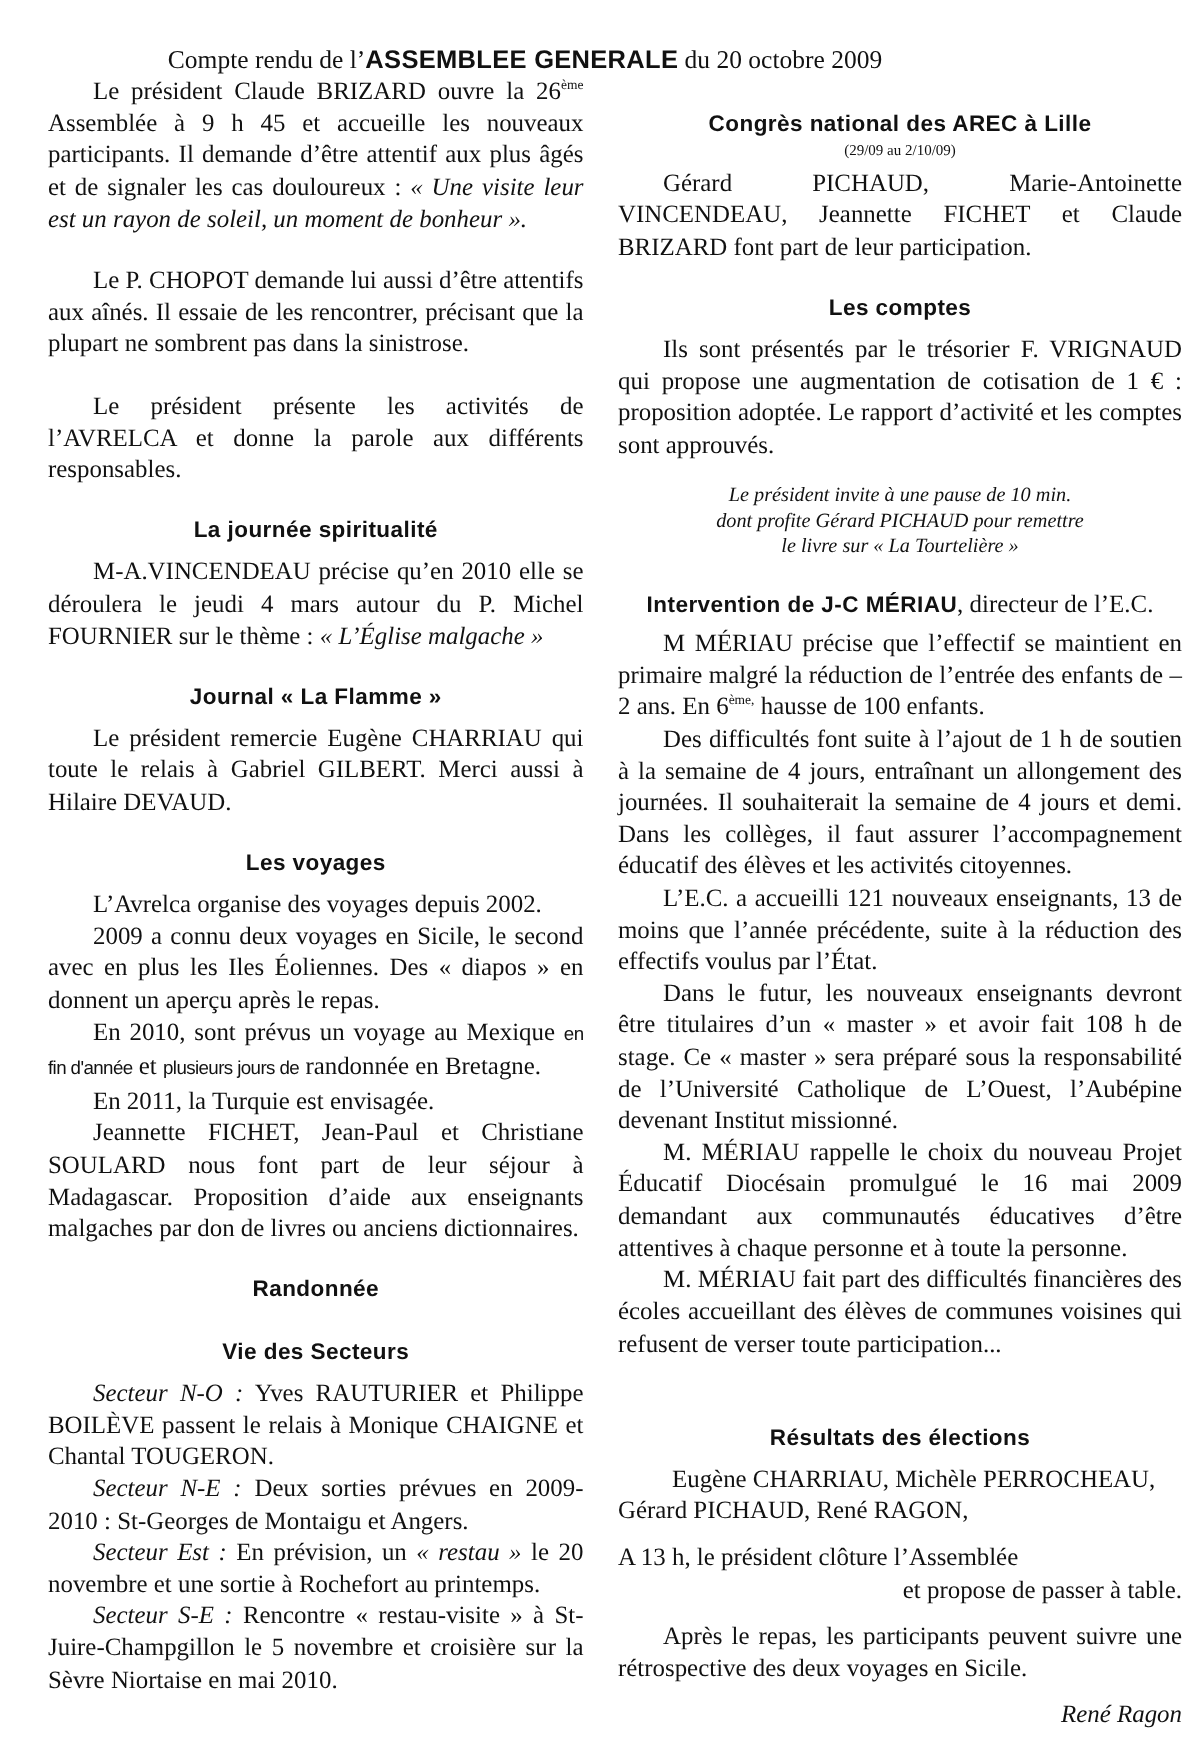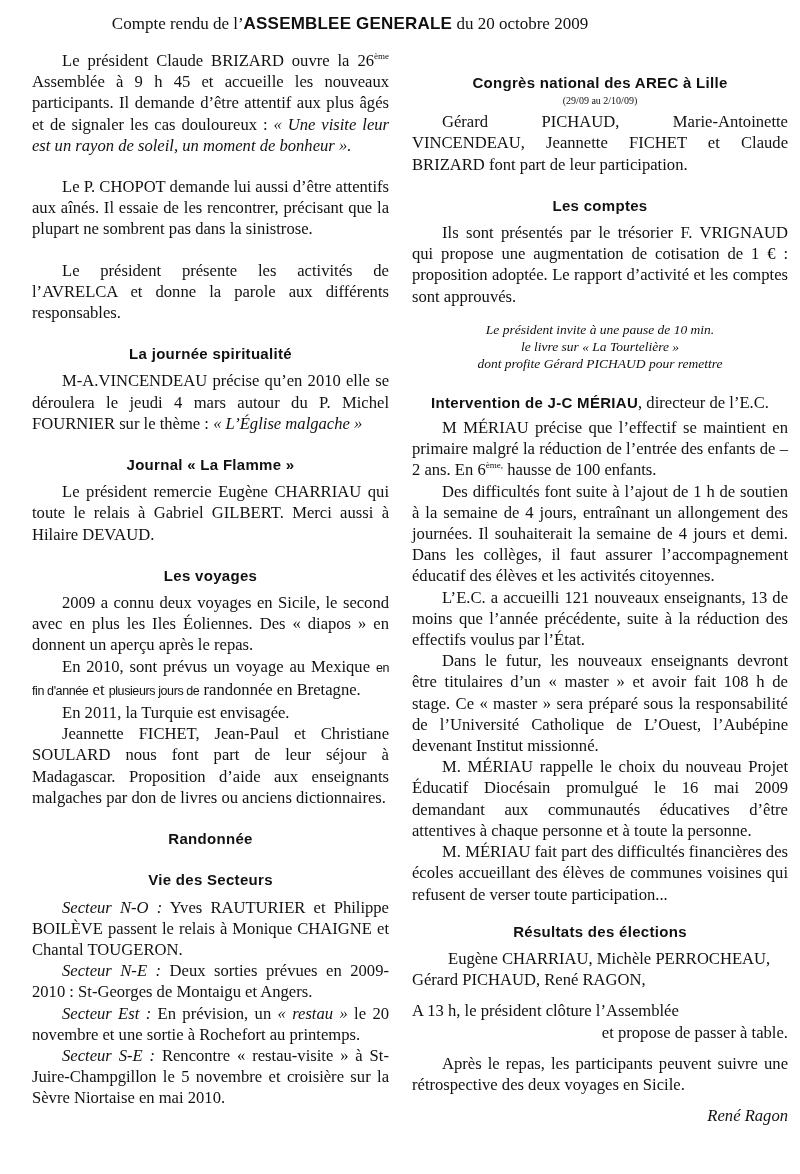--- a/index.html
+++ b/index.html
@@ -1,17 +1,17 @@
 <!DOCTYPE html>
 <html><head>
 <meta charset="utf-8">
 <style>
   html, body { margin:0; padding:0; background:#ffffff; }
   body { width:800px; height:1174px; position:relative; overflow:hidden; color:#111; font-family:"Liberation Serif", serif; }
-  .title { position:absolute; top:14px; left:0; width:700px; text-align:center; font-size:17px; }
+  .title { position:absolute; top:30px; left:0; width:700px; text-align:center; font-size:17px; }
   .title .big { font-family:"Liberation Sans", sans-serif; font-weight:bold; font-size:17px; letter-spacing:0.2px; }
   .col { position:absolute; top:50px; font-size:16.6px; line-height:21.2px; text-align:justify; }
   .left { left:32px; width:357px; }
   .right { left:412px; width:376px; }
   p { margin:0; text-indent:30px; }
   .gap { margin-top:20px; }
   h3 { font-family:"Liberation Sans", sans-serif; font-weight:900; font-size:15px; text-align:center; margin:20px 0 6px 0; letter-spacing:0.3px; }
   .sub { text-align:center; font-size:10px; line-height:12px; margin:-4px 0 4px 0; text-indent:0; }
   .small { font-family:"Liberation Sans", sans-serif; font-size:12.5px; letter-spacing:-0.4px; }
   .note { text-align:center; font-style:italic; font-size:13.5px; line-height:17px; text-indent:0; margin:14px 0 0 0; }
@@ -36,20 +36,21 @@
   <p class="gap">Le P. CHOPOT demande lui aussi d’être attentifs aux aînés. Il essaie de les rencontrer, précisant que la plupart ne sombrent pas dans la sinistrose.</p>
   <p class="gap">Le président présente les activités de l’AVRELCA et donne la parole aux différents responsables.</p>
 
   <h3>La journée spiritualité</h3>
   <p><span>M-A.VINCENDEAU précise qu’en 2010 elle se déroulera le jeudi 4 mars autour du P. Michel FOURNIER sur le thème : </span><i>« L’Église malgache »</i></p>
 
   <h3>Journal « La Flamme »</h3>
   <p>Le président remercie Eugène CHARRIAU qui toute le relais à Gabriel GILBERT. Merci aussi à Hilaire DEVAUD.</p>
 
   <h3>Les voyages</h3>
+  <p>L’Avrelca organise des voyages depuis 2002.</p>
   <p>2009 a connu deux voyages en Sicile, le second avec en plus les Iles Éoliennes. Des « diapos » en donnent un aperçu après le repas.</p>
   <p><span>En 2010, sont prévus un voyage au Mexique </span><span class="small">en fin d'année</span><span> et </span><span class="small">plusieurs jours de</span><span> randonnée en Bretagne.</span></p>
   <p>En 2011, la Turquie est envisagée.</p>
   <p>Jeannette FICHET, Jean-Paul et Christiane SOULARD nous font part de leur séjour à Madagascar. Proposition d’aide aux enseignants malgaches par don de livres ou anciens dictionnaires.</p>
 
   <h3>Randonnée</h3>
 
   <h3>Vie des Secteurs</h3>
   <p><i>Secteur N-O :</i><span> Yves RAUTURIER et Philippe BOILÈVE passent le relais à Monique CHAIGNE et Chantal TOUGERON.</span></p>
   <p><i>Secteur N-E :</i><span> Deux sorties prévues en 2009-2010 : St-Georges de Montaigu et Angers.</span></p>
@@ -59,33 +60,33 @@
 
 <div class="col right">
   <h3 style="margin-top:22px">Congrès national des AREC à Lille</h3>
   <p class="sub">(29/09 au 2/10/09)</p>
   <p>Gérard PICHAUD, Marie-Antoinette VINCENDEAU, Jeannette FICHET et Claude BRIZARD font part de leur participation.</p>
 
   <h3>Les comptes</h3>
   <p>Ils sont présentés par le trésorier F. VRIGNAUD qui propose une augmentation de cotisation de 1 € : proposition adoptée. Le rapport d’activité et les comptes sont approuvés.</p>
   <div class="note">
     <div>Le président invite à une pause de 10 min.</div>
+    <div>dont profite Gérard PICHAUD pour remettre</div>
     <div>le livre sur « La Tourtelière »</div>
-    <div>dont profite Gérard PICHAUD pour remettre</div>
   </div>
 
   <p class="interv"><span class="h3inline">Intervention de J-C MÉRIAU</span><span>, directeur de l’E.C.</span></p>
   <p><span>M MÉRIAU précise que l’effectif se maintient en primaire malgré la réduction de l’entrée des enfants de – 2 ans. En 6</span><sup>ème,</sup><span> hausse de 100 enfants.</span></p>
   <p>Des difficultés font suite à l’ajout de 1 h de soutien à la semaine de 4 jours, entraînant un allongement des journées. Il souhaiterait la semaine de 4 jours et demi. Dans les collèges, il faut assurer l’accompagnement éducatif des élèves et les activités citoyennes.</p>
   <p>L’E.C. a accueilli 121 nouveaux enseignants, 13 de moins que l’année précédente, suite à la réduction des effectifs voulus par l’État.</p>
   <p>Dans le futur, les nouveaux enseignants devront être titulaires d’un « master » et avoir fait 108 h de stage. Ce « master » sera préparé sous la responsabilité de l’Université Catholique de L’Ouest, l’Aubépine devenant Institut missionné.</p>
   <p>M. MÉRIAU rappelle le choix du nouveau Projet Éducatif Diocésain promulgué le 16 mai 2009 demandant aux communautés éducatives d’être attentives à chaque personne et à toute la personne.</p>
   <p>M. MÉRIAU fait part des difficultés financières des écoles accueillant des élèves de communes voisines qui refusent de verser toute participation...</p>
 
-  <h3 style="margin-top:16px">Résultats des élections</h3>
+  <h3 style="margin-top:42px">Résultats des élections</h3>
   <div class="elect">
     <p class="ind2">Eugène CHARRIAU, Michèle PERROCHEAU,</p>
     <p>Gérard PICHAUD, René RAGON,</p>
   </div>
 
   <p class="noind" style="margin-top:10px; text-align:left">A 13 h, le président clôture l’Assemblée</p>
   <p class="noind" style="text-align:right">et propose de passer à table.</p>
   <p style="margin-top:10px">Après le repas, les participants peuvent suivre une rétrospective des deux voyages en Sicile.</p>
   <p class="sig">René Ragon</p>
 </div>

